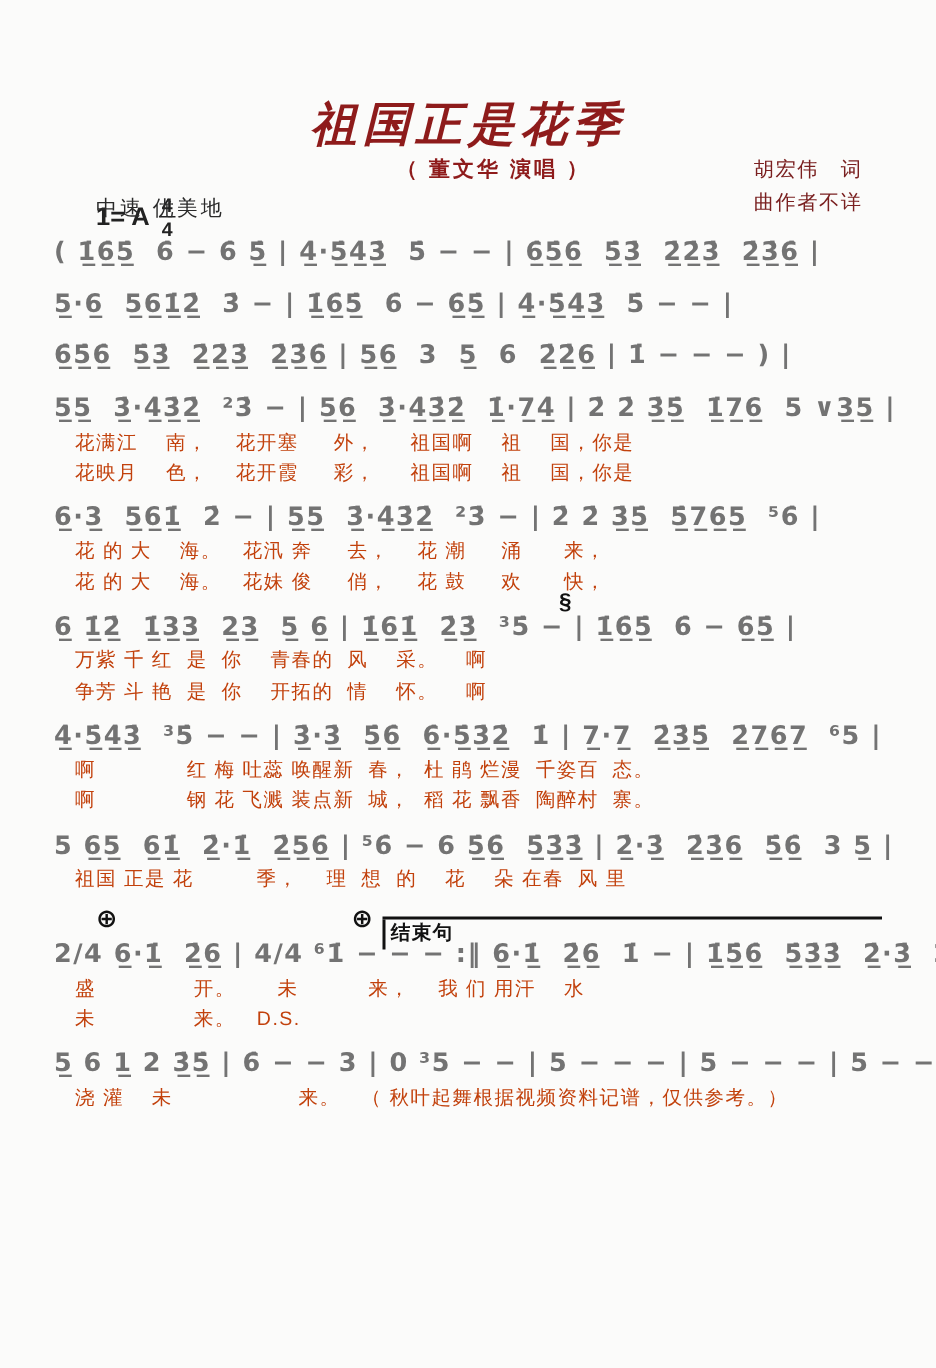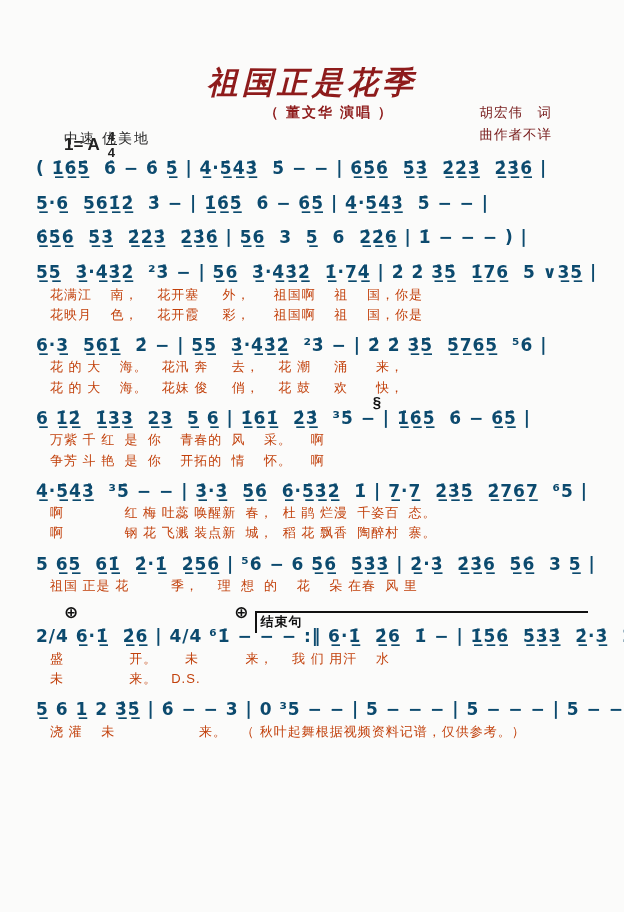--- a/index.html
+++ b/index.html
@@ -34,32 +34,32 @@
     display:flex;align-items:center;gap:6px;margin-top:32px;
   }
   .frac{display:inline-flex;flex-direction:column;align-items:center;line-height:1;font-size:13px;font-weight:bold;}
   .frac .t{border-bottom:1.5px solid #222;padding:0 2px 1px;}
   .frac .b{padding-top:1px;}
   .tempo{
     position:absolute;top:130px;left:64px;
     font-size:14px;letter-spacing:2px;color:#2a2a2a;
   }
   .credits{
-    position:absolute;top:102px;right:72px;
+    position:absolute;top:102px;right:49px;
     text-align:right;font-size:13.5px;line-height:1.65;
     color:#7a2020;letter-spacing:1px;
   }
 
   
   .systems{position:absolute;top:156px;left:36px;width:552px;}
   .system{position:relative;margin-bottom:6px;}
   .notation{
     font-family:"DejaVu Sans",sans-serif;
     font-weight:bold;font-size:17px;line-height:1.45;
-    letter-spacing:1px;white-space:pre;color:#0c4a6e;
+    letter-spacing:1px;white-space:pre;color:#737373;
   }
   .lyric{
     font-size:13px;line-height:1.55;letter-spacing:1px;
     white-space:pre;color:#c2410c;padding-left:14px;
   }
   .gap-s{margin-bottom:8px;}
   .gap-m{margin-bottom:10px;}
 
   .segno{
     position:absolute;top:-13px;left:61%;

